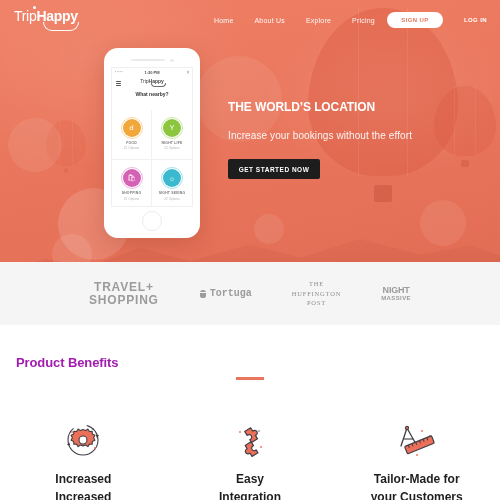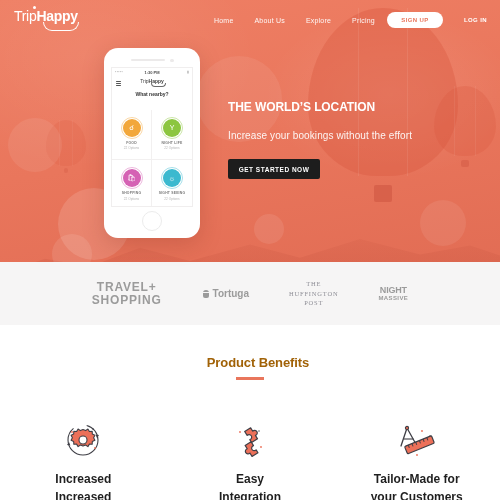--- a/index.html
+++ b/index.html
@@ -189,42 +189,42 @@
   .cell .opt { margin-top:1.5px; color:#b5b5b5; font-size:3.2px; }
 
   
   .logos {
     position:absolute; left:0; top:262px; width:500px; height:63px;
     background:#f6f5f5; display:flex; align-items:center; justify-content:center;
     gap:40px;
   }
   .brand { color:#9b9b9b; text-align:center; }
   .brand-tl { font-size:12px; font-weight:700; line-height:1.08; letter-spacing:0.8px; }
-  .brand-tg { display:flex; align-items:center; gap:3px; font-size:10px; font-weight:600; }
+  .brand-tg { display:flex; align-items:center; gap:3px; font-size:10px; font-weight:600;font-family:Liberation Mono, monospace; }
   .tg-icon { width:8px; height:10px; position:relative; }
   .tg-icon:before {
     content:""; position:absolute; left:1px; top:1px; width:6px; height:8px;
     border-radius:3px 3px 2px 2px; background:#9b9b9b;
   }
   .tg-icon:after {
     content:""; position:absolute; left:0; top:3px; width:8px; height:1.4px; background:#f6f5f5;
   }
   .brand-hp {
     font-family:"Liberation Serif", serif; font-size:6.5px; line-height:1.45;
     letter-spacing:0.8px; color:#8f8f97;
   }
   .brand-tm { line-height:1.05; }
   .brand-tm .l1 { font-size:9px; font-weight:700; letter-spacing:-0.2px; }
   .brand-tm .l2 { font-size:6px; font-weight:700; letter-spacing:0.4px; }
 
   
   .benefits { position:absolute; left:0; top:325px; width:500px; }
   .sec-title {
-    text-align:center; margin-top:30px;
-    color:#a16207; font-size:13px; font-weight:700; letter-spacing:-0.1px;padding-left:16px;
+    text-align:left; margin-top:30px;
+    color:#a21caf; font-size:13px; font-weight:700; letter-spacing:-0.1px;padding-left:16px;
   }
   .sec-rule { width:28px; height:2.5px; background:#e9765c; margin:7px auto 0; }
   .cols { display:flex; margin-top:36px; }
   .col { flex:1; text-align:center; padding:0 14px; }
   .col .icon { height:48px; display:flex; align-items:center; justify-content:center; }
   .col h3 {
     margin-top:6px; font-size:12px; font-weight:700; color:#1f1f1f; line-height:1.55;
   }
 </style>
 </head>

